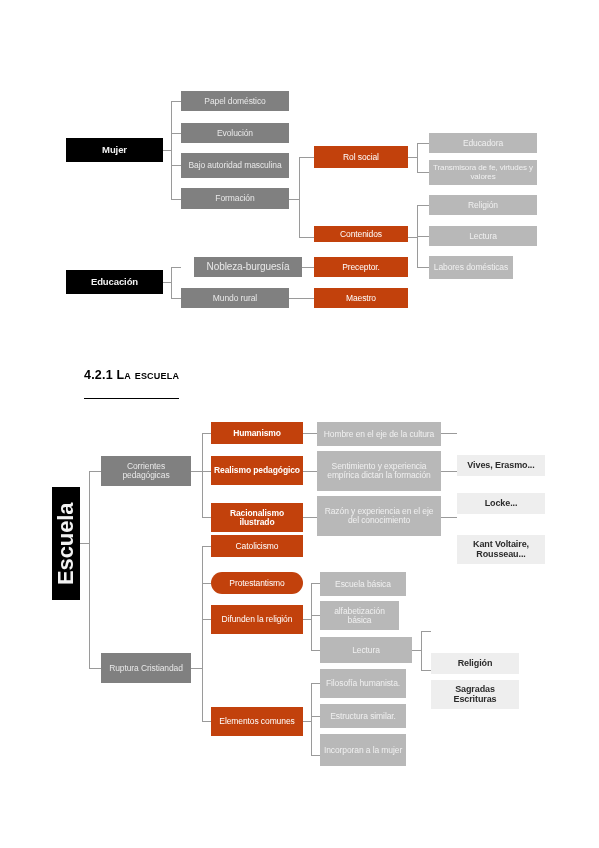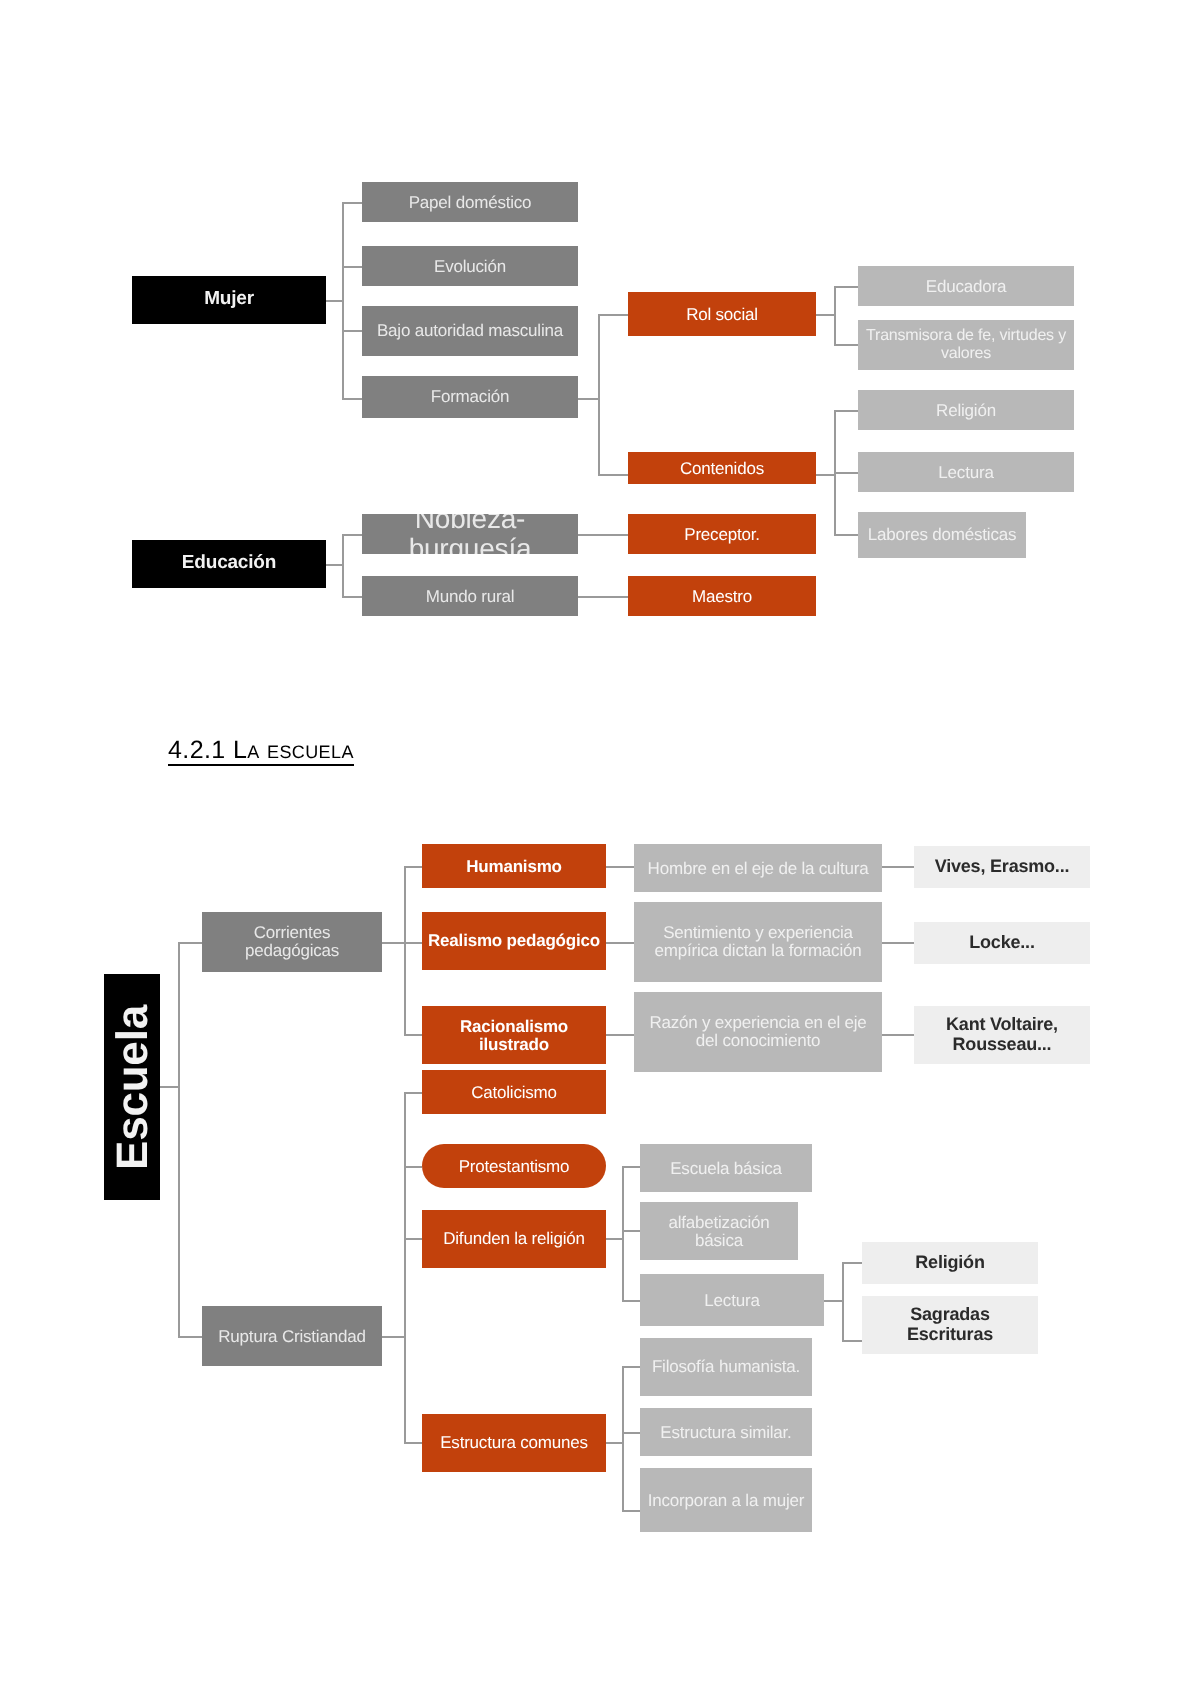--- a/index.html
+++ b/index.html
@@ -51,20 +51,21 @@
     color: #f0f0f0;
   }
   .n-red {
     background: #c2410c;
     color: #ffffff;
   }
   .n-palegray {
     background: #eeeeee;
     color: #2b2b2b;
     font-weight: bold;
+    margin-top: 32px;
   }
   .bold { font-weight: bold; }
 
   
   .n-vertical {
     writing-mode: vertical-rl;
     transform: rotate(180deg);
   }
   .n-vertical span {
     white-space: nowrap;
@@ -75,27 +76,27 @@
     position: absolute;
     background: #9a9a9a;
   }
   .ln-h { height: 1px; }
   .ln-v { width: 1px; }
 
   
   .heading {
     position: absolute;
     font-family: "Liberation Sans Narrow", "Liberation Sans", sans-serif;
-    font-weight: normal;
+    font-weight: bold;
     font-size: 12.5px;
     font-variant: small-caps;
     letter-spacing: 0.2px;
     color: #000000;
     border-bottom: 1.4px solid #000000;
-    padding-bottom: 0;
+    padding-bottom: 16px;
     white-space: nowrap;
   }
 </style>
 </head>
 <body>
 
 <div id="page">
 
   <div>
 
@@ -168,21 +169,21 @@
       <span>Lectura</span>
     </div>
     <div class="node n-lightgray" style="left:429px; top:256px; width:84px; height:23px; font-size:8.5px;">
       <span>Labores domésticas</span>
     </div>
 
     <div class="node n-black" style="left:66px; top:270px; width:97px; height:24px; font-size:9.5px;">
       <span>Educación</span>
     </div>
 
-    <div class="node n-gray" style="left:181px; top:257px; width:108px; height:20px; font-size:14px;">
+    <div class="node n-gray" style="left:194px; top:257px; width:108px; height:20px; font-size:10px;">
       <span>Nobleza-burguesía</span>
     </div>
     <div class="node n-gray" style="left:181px; top:288px; width:108px; height:20px; font-size:8.5px;">
       <span>Mundo rural</span>
     </div>
 
     <div class="node n-red" style="left:314px; top:257px; width:94px; height:20px; font-size:8.5px;">
       <span>Preceptor.</span>
     </div>
     <div class="node n-red" style="left:314px; top:288px; width:94px; height:20px; font-size:8.5px;">
@@ -281,21 +282,21 @@
     <div class="node n-red" style="left:211px; top:535px; width:92px; height:22px; font-size:8.5px;">
       <span>Catolicismo</span>
     </div>
     <div class="node n-red" style="left:211px; top:572px; width:92px; height:22px; font-size:8.5px;border-radius:11px;">
       <span>Protestantismo</span>
     </div>
     <div class="node n-red" style="left:211px; top:605px; width:92px; height:29px; font-size:8.5px;">
       <span>Difunden la religión</span>
     </div>
     <div class="node n-red" style="left:211px; top:707px; width:92px; height:29px; font-size:8.5px;">
-      <span>Estructura comunes</span>
+      <span>Elementos comunes</span>
     </div>
 
     <div class="node n-lightgray" style="left:320px; top:572px; width:86px; height:24px; font-size:8.5px;">
       <span>Escuela básica</span>
     </div>
     <div class="node n-lightgray" style="left:320px; top:601px; width:79px; height:29px; font-size:8.5px;text-align:center;">
       <span>alfabetización básica</span>
     </div>
     <div class="node n-lightgray" style="left:320px; top:637px; width:92px; height:26px; font-size:8.5px;">
       <span>Lectura</span>

